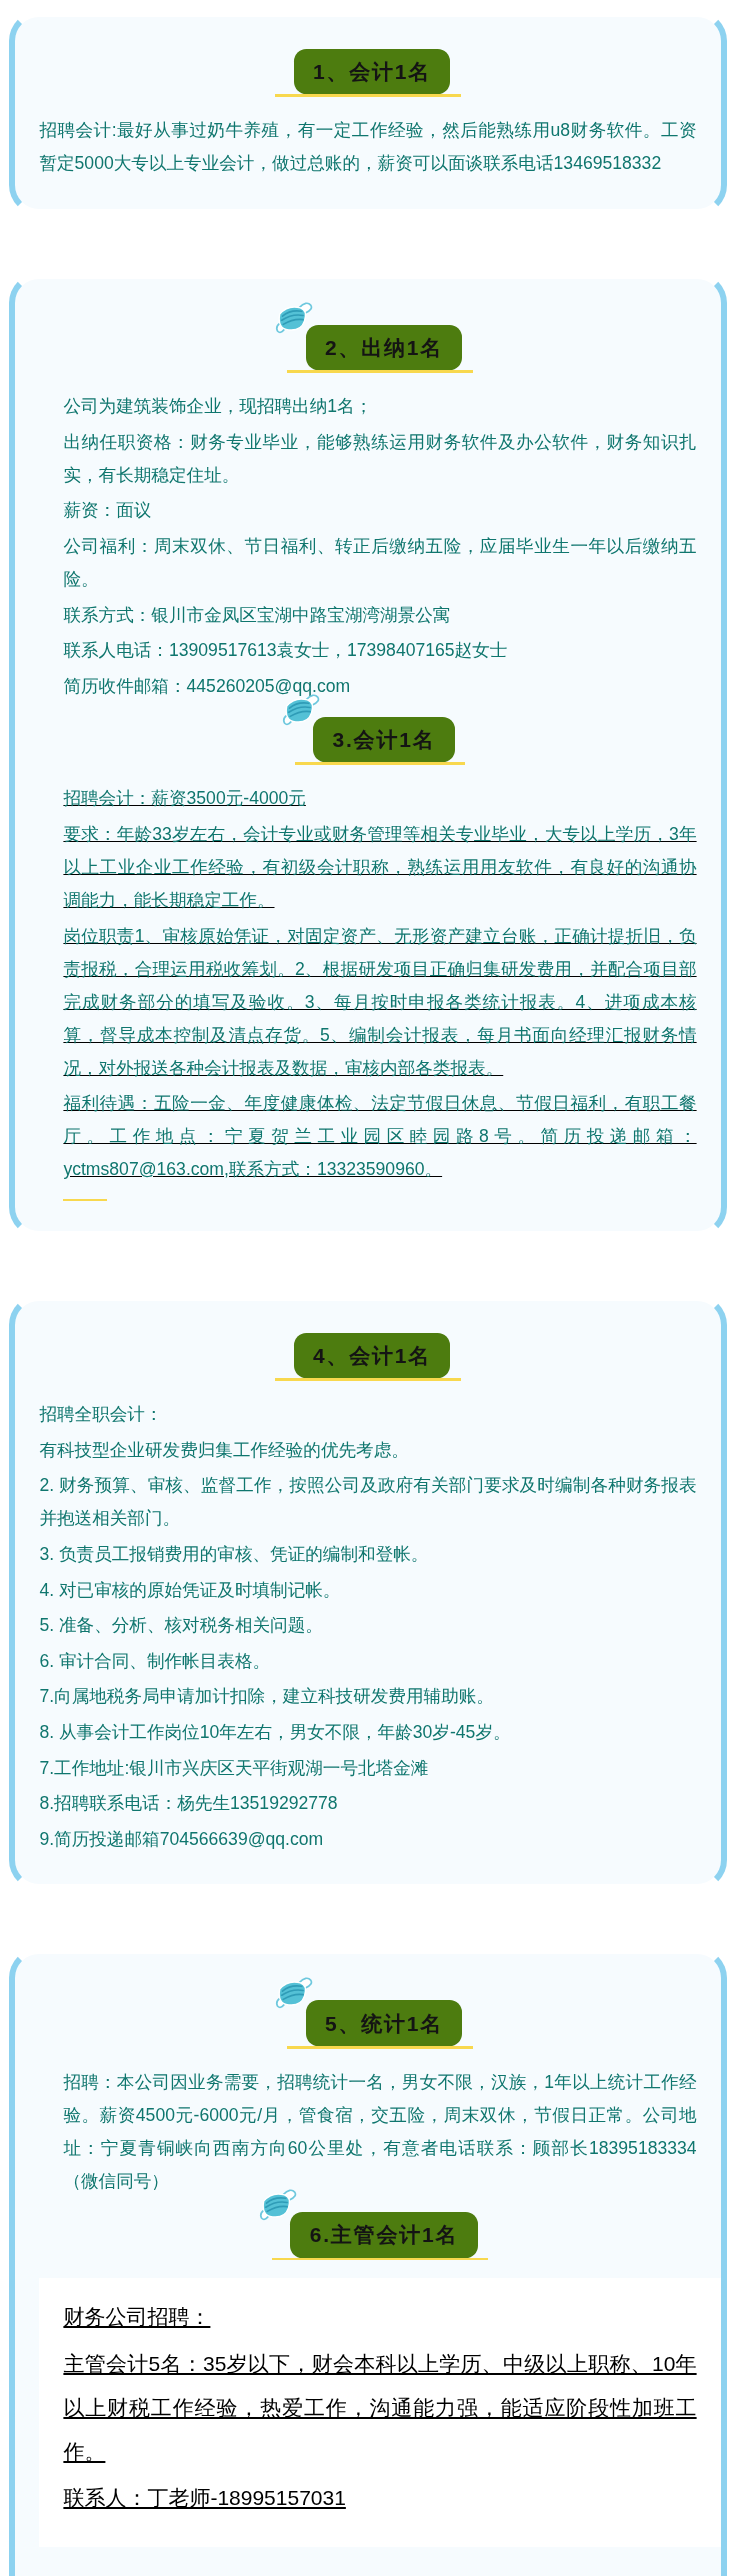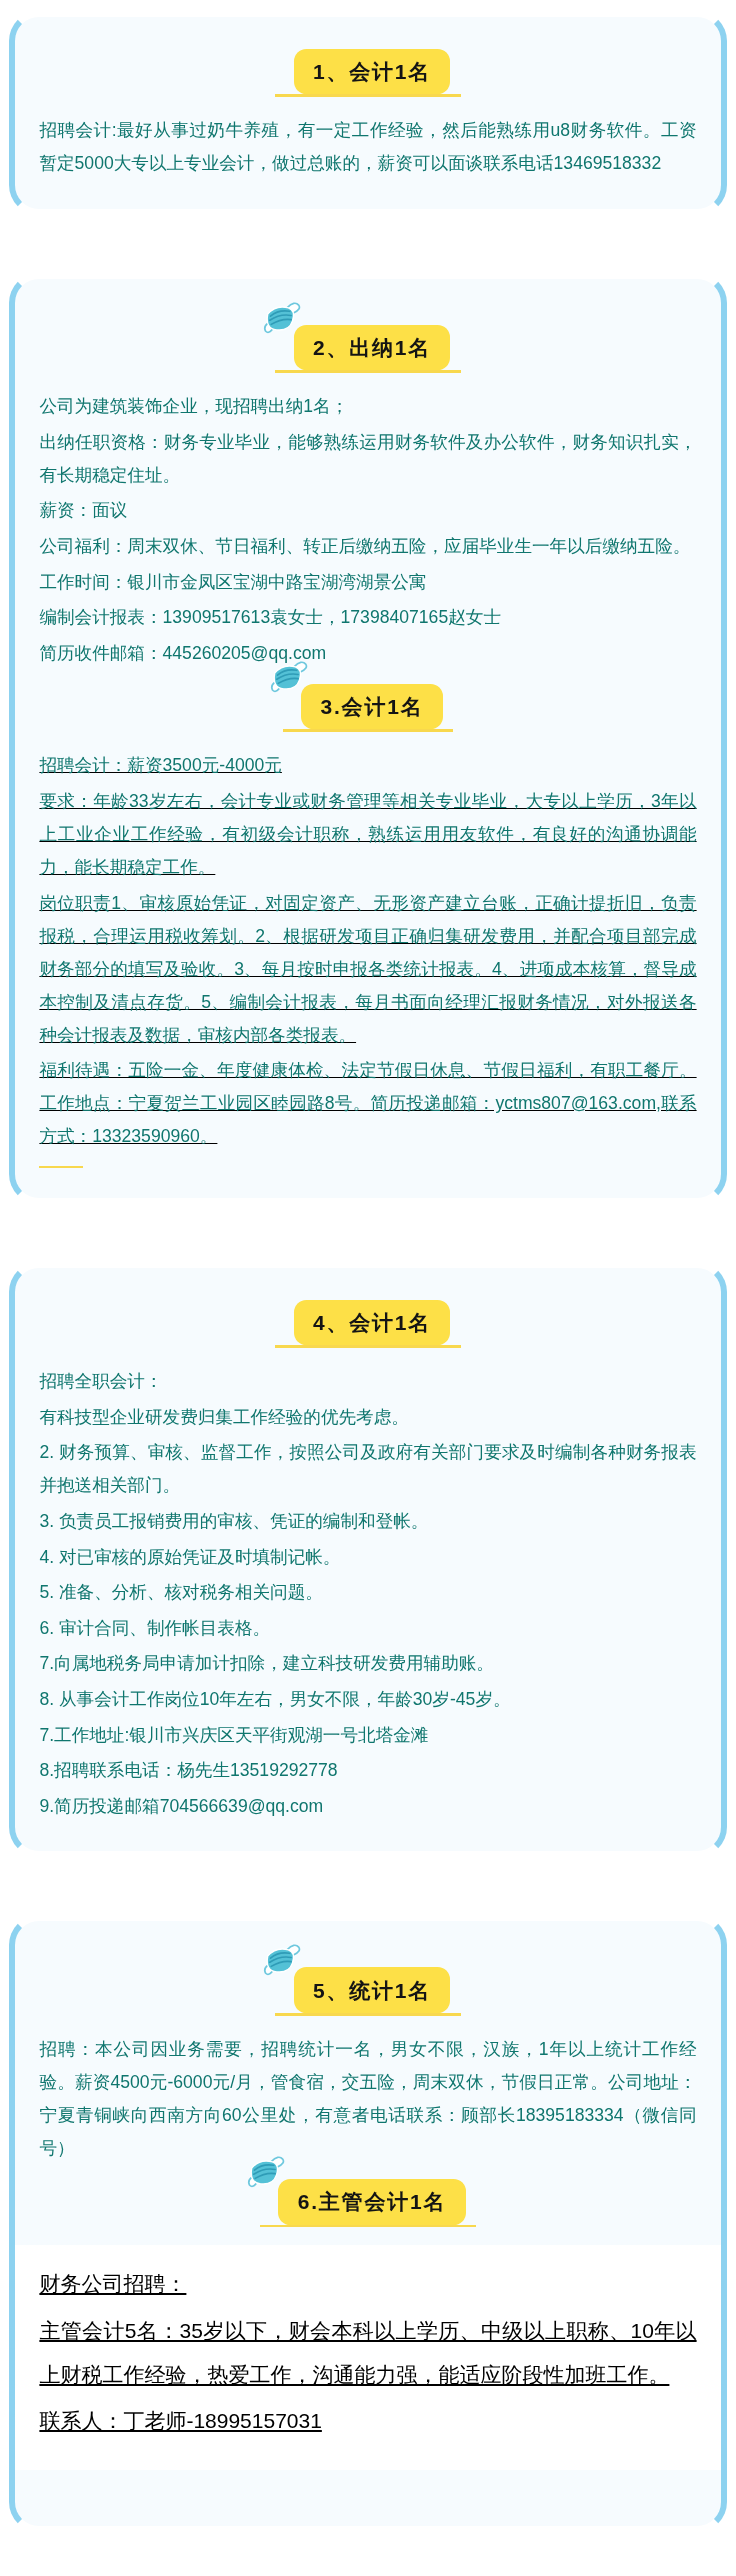--- a/index.html
+++ b/index.html
@@ -26,38 +26,38 @@
     border-right: 6.1px solid #8dd2f0;
     border-top: 6.1px solid transparent;
     border-bottom: 6.1px solid transparent;
     border-radius: 30px;
     background: #f6fbfe;
     background-clip: padding-box;
     padding: 32px 0 26px 0;
     box-sizing: border-box;
     position: relative;
   }
-  .card.mask-first { padding-top: 46px; }
+  .card.mask-first { padding-top: 46px; padding-left: 24px; }
   .card:last-child { margin-bottom: 0; padding-bottom: 61px; }
 
   
   .section + .section { margin-top: 14px; text-decoration: underline; }
 
   .badge-row {
     text-align: center;
     margin-bottom: 20px;
   }
   .badge-wrap {
     position: relative;
     display: inline-block;
   }
   .badge {
     position: relative;
     display: inline-block;
-    background: #fde047;
+    background: #4d7c0f;
     color: #141414;
     font-size: 21px;
     font-weight: 700;
     letter-spacing: 1.8px;
     line-height: 1;
     padding: 12.3px 19.3px;
     border-radius: 12.3px;
     z-index: 1;
     margin-left: 8px;
   }
@@ -124,22 +124,22 @@
                 <path d="M8 19 Q20 5 38 10 Q49 14 44 29 Q39 44 21 42 Q4 40 8 19 Z" fill="#54c1d6" stroke="#ffffff" stroke-width="2"></path>
                 <path d="M12 22 Q24 12 40 15" fill="none" stroke="#2f9cb7" stroke-width="2.4" stroke-linecap="round"></path>
                 <path d="M11 28 Q26 18 42 21" fill="none" stroke="#2f9cb7" stroke-width="2.4" stroke-linecap="round"></path>
                 <path d="M13 34 Q28 25 42 27" fill="none" stroke="#2f9cb7" stroke-width="2.4" stroke-linecap="round"></path>
               </svg><span class="badge">2、出纳1名</span><span class="badge-underline"></span></span></div>
           <div class="sec-body">
             <p>公司为建筑装饰企业，现招聘出纳1名；</p>
             <p>出纳任职资格：财务专业毕业，能够熟练运用财务软件及办公软件，财务知识扎实，有长期稳定住址。</p>
             <p>薪资：面议</p>
             <p>公司福利：周末双休、节日福利、转正后缴纳五险，应届毕业生一年以后缴纳五险。</p>
-            <p>工作时间：银川市金凤区宝湖中路宝湖湾湖景公寓</p>
-            <p>编制会计报表：13909517613袁女士，17398407165赵女士</p>
+            <p>联系方式：银川市金凤区宝湖中路宝湖湾湖景公寓</p>
+            <p>联系人电话：13909517613袁女士，17398407165赵女士</p>
             <p>简历收件邮箱：445260205@qq.com</p>
           </div>
         </div>
         <div class="section">
           <div class="badge-row"><span class="badge-wrap"><svg class="mask-icon" viewBox="0 0 56 48" xmlns="http://www.w3.org/2000/svg">
                 <path d="M36 10 Q47 -1 53 6 Q57 12 46 17" fill="#ffffff" stroke="#6ec8de" stroke-width="2.5" stroke-linecap="round"></path>
                 <path d="M9 32 Q1 37 5 44 Q9 48 14 42" fill="#ffffff" stroke="#6ec8de" stroke-width="2.5" stroke-linecap="round"></path>
                 <path d="M8 19 Q20 5 38 10 Q49 14 44 29 Q39 44 21 42 Q4 40 8 19 Z" fill="#54c1d6" stroke="#ffffff" stroke-width="2"></path>
                 <path d="M12 22 Q24 12 40 15" fill="none" stroke="#2f9cb7" stroke-width="2.4" stroke-linecap="round"></path>
                 <path d="M11 28 Q26 18 42 21" fill="none" stroke="#2f9cb7" stroke-width="2.4" stroke-linecap="round"></path>

